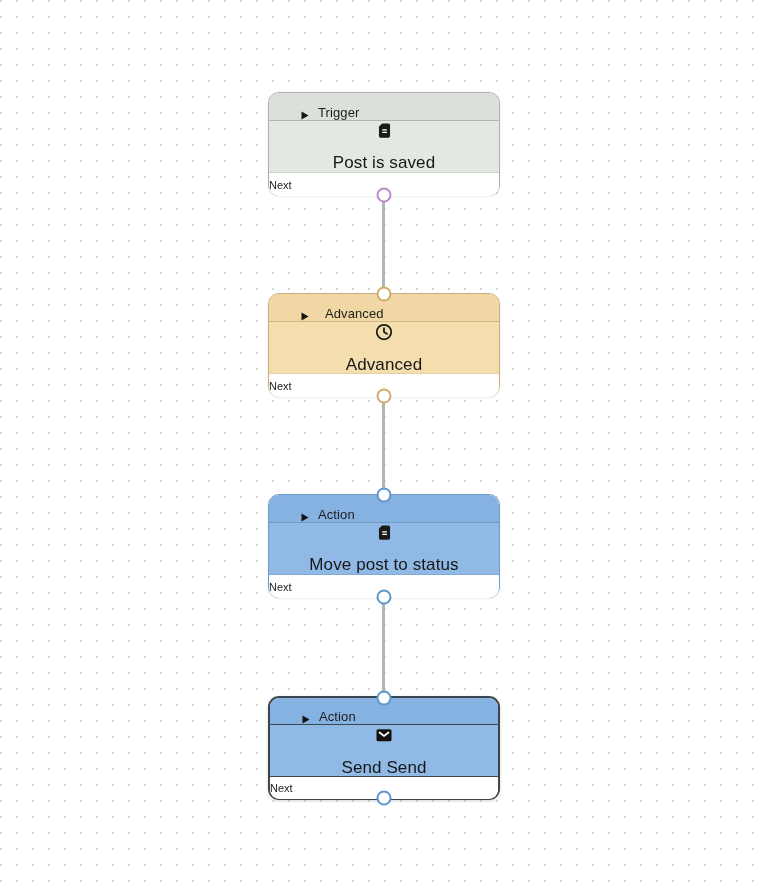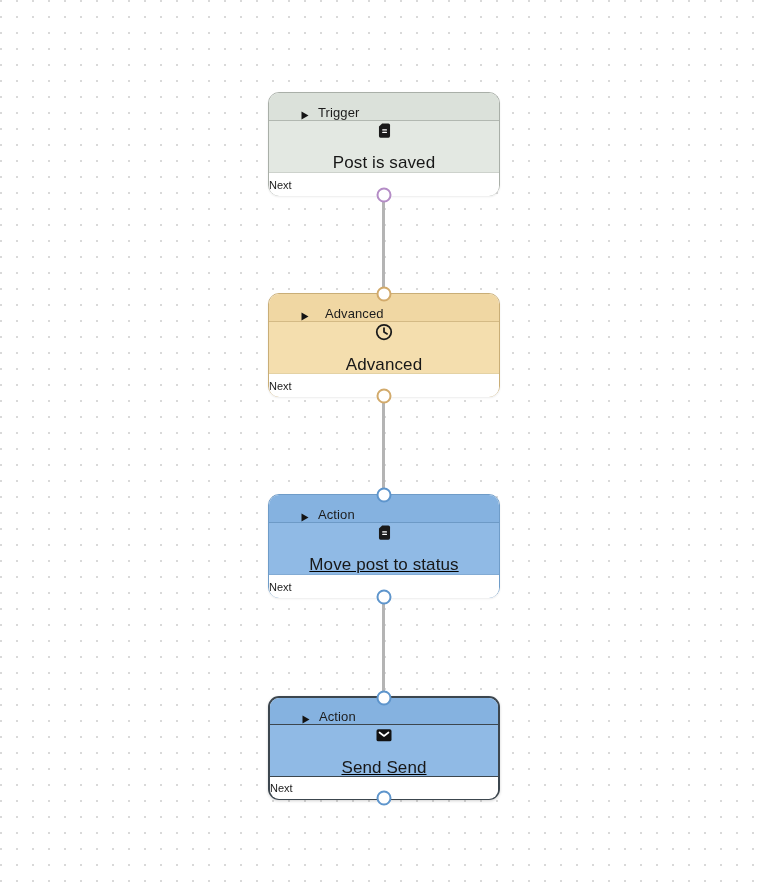--- a/index.html
+++ b/index.html
@@ -118,21 +118,21 @@
   .theme-trigger .port        { border-color: #b48cc6; }
 
   .theme-advanced { border-color: #c9ae77; }
   .theme-advanced .node-header { background: #f0d7a3; border-bottom-color: #d4ba85; gap: 16px; }
   .theme-advanced .node-body   { background: #f4deae; }
   .theme-advanced .node-footer { border-top: 1px solid #e4d2a4; }
   .theme-advanced .port        { border-color: #d2aa6b; }
 
   .theme-action { border-color: #6f9cc8; }
   .theme-action .node-header { background: #85b2e0; border-bottom-color: #6d9ac6; }
-  .theme-action .node-body   { background: #90bae5; text-decoration: underline; }
+  .theme-action .node-body   { background: #90bae5; }
   .theme-action .node-footer { border-top: 1px solid #82abd4; }
   .theme-action .port        { border-color: #5e95cc; }
 
   .node.selected {
     border: 2px solid #3c464e;
     box-shadow: 0 1px 3px rgba(0,0,0,0.18);
   }
   .node.selected .node-header { height: 27px; border-bottom-color: #3c464e; border-radius: 9px 9px 0 0; }
   .node.selected .node-footer { border-top: 1px solid #3c464e; border-radius: 0 0 9px 9px; height: 22px; }
 </style>

